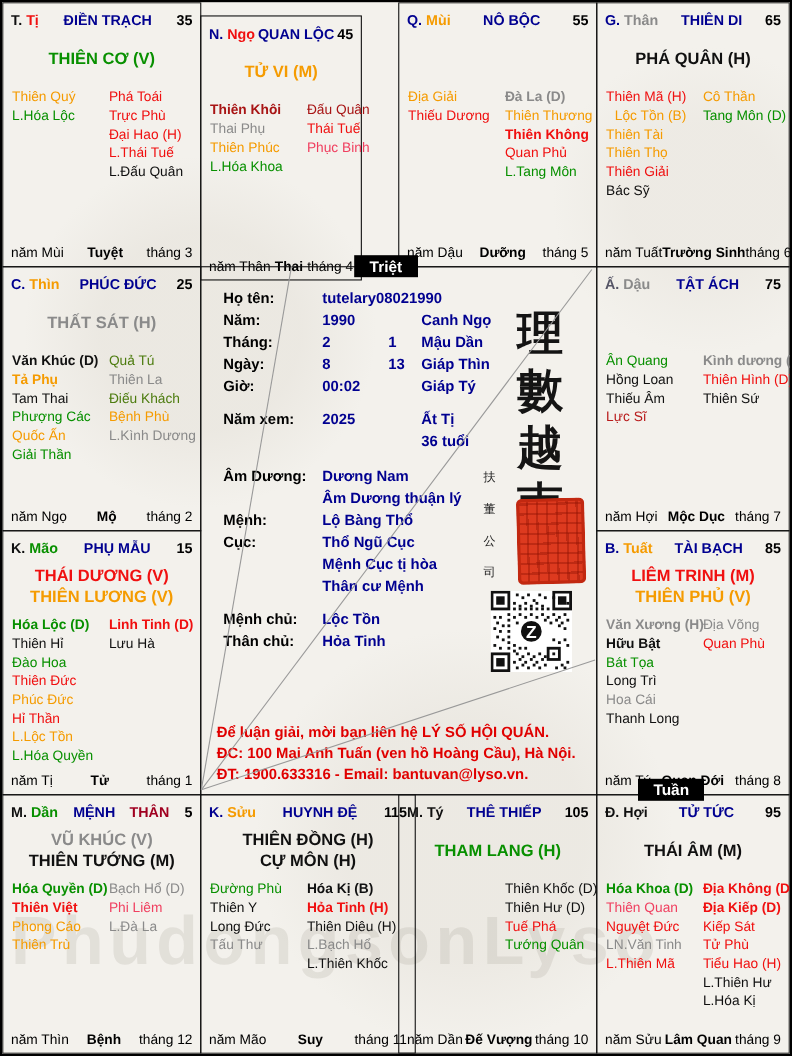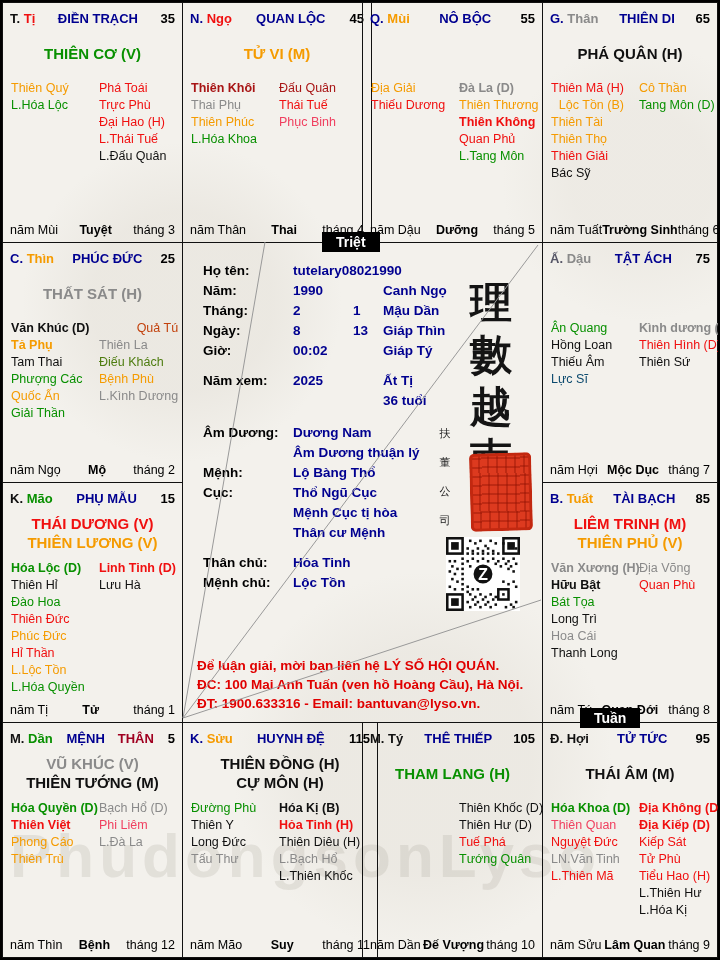--- a/index.html
+++ b/index.html
@@ -8,21 +8,21 @@
     border:2px solid #000;background:#f3f1ec;overflow:hidden;
     font-family:"Liberation Sans","DejaVu Sans",sans-serif;}
   #board::before{content:"";position:absolute;inset:0;
     background:
       radial-gradient(circle at 180px 300px, rgba(205,198,185,.20) 0 90px, transparent 160px),
       radial-gradient(circle at 420px 760px, rgba(205,198,185,.18) 0 110px, transparent 190px),
       radial-gradient(circle at 640px 180px, rgba(205,198,185,.15) 0 70px, transparent 140px);}
   
   .cell{position:absolute;border:1px solid #111;box-sizing:border-box;}
   .pos-0{left:0;top:0;width:181px;height:241px}
-  .pos-1{left:180px;top:0;width:190px;height:241px}
+  .pos-1{left:180px;top:12px;width:147px;height:241px}
   .pos-2{left:360px;top:0;width:181px;height:241px}
   .pos-3{left:540px;top:0;width:176px;height:241px}
   .pos-4{left:0;top:240px;width:181px;height:241px}
   .pos-5{left:540px;top:240px;width:176px;height:241px}
   .pos-6{left:0;top:480px;width:181px;height:241px}
   .pos-7{left:540px;top:480px;width:176px;height:241px}
   .pos-8{left:0;top:720px;width:181px;height:236px}
   .pos-9{left:180px;top:720px;width:196px;height:236px}
   .pos-10{left:360px;top:720px;width:181px;height:236px}
   .pos-11{left:540px;top:720px;width:176px;height:236px}
@@ -201,21 +201,21 @@
         </div>
     <div class="col-left">
           <div style="color: rgb(16, 16, 16); font-weight: bold;">Văn Khúc (D)</div>
           <div style="color: rgb(245, 155, 0); font-weight: bold;">Tả Phụ</div>
           <div style="color: rgb(16, 16, 16);">Tam Thai</div>
           <div style="color: rgb(8, 144, 0);">Phượng Các</div>
           <div style="color: rgb(245, 155, 0);">Quốc Ấn</div>
           <div style="color: rgb(8, 144, 0);">Giải Thần</div>
         </div>
     <div class="col-right">
-          <div style="color: #c2410c; text-align: right;">Quả Tú</div>
+          <div style="color: #4d7c0f;">Quả Tú</div>
           <div style="color: rgb(138, 138, 138);">Thiên La</div>
           <div style="color: #4d7c0f;">Điếu Khách</div>
           <div style="color: rgb(245, 155, 0);">Bệnh Phù</div>
           <div style="color: rgb(138, 138, 138);">L.Kình Dương</div>
         </div>
     <div class="cell-footer">
       <span class="nam">năm Ngọ</span>
       <span class="van">Mộ</span>
       <span class="thang">tháng 2</span>
     </div>
@@ -225,21 +225,21 @@
     <div class="cell-header">
       <span class="sb"><span class="stem" style="color: rgb(85, 85, 102);">Ấ.</span> <span class="branch" style="color: rgb(138, 138, 138);">Dậu</span></span>
       <span class="palace-wrap"><span class="palace">TẬT ÁCH</span></span>
       <span class="age">75</span>
     </div>
     <div class="main-stars"></div>
     <div class="col-left">
           <div style="color: rgb(8, 144, 0);">Ân Quang</div>
           <div style="color: rgb(16, 16, 16);">Hồng Loan</div>
           <div style="color: rgb(16, 16, 16);">Thiếu Âm</div>
-          <div style="color: #0c4a6e;">Lực Sĩ</div>
+          <div style="color: #b91c1c;">Lực Sĩ</div>
         </div>
     <div class="col-right">
           <div style="color: rgb(138, 138, 138); font-weight: bold;">Kình dương (H)</div>
           <div style="color: rgb(240, 16, 16);">Thiên Hình (D)</div>
           <div style="color: rgb(16, 16, 16);">Thiên Sứ</div>
         </div>
     <div class="cell-footer">
       <span class="nam">năm Hợi</span>
       <span class="van">Mộc Dục</span>
       <span class="thang">tháng 7</span>
@@ -483,26 +483,26 @@
         <div class="info-row">
           <div class="lab"></div>
           <div class="va wide">Mệnh Cục tị hòa</div>
         </div>
         <div class="info-row">
           <div class="lab"></div>
           <div class="va wide">Thân cư Mệnh</div>
         </div>
         <div style="height: 10px;"></div>
         <div class="info-row">
+          <div class="lab">Mệnh chủ:</div>
+          <div class="va wide">Lộc Tồn</div>
+        </div>
+        <div class="info-row">
           <div class="lab">Thân chủ:</div>
           <div class="va wide">Hỏa Tinh</div>
-        </div>
-        <div class="info-row">
-          <div class="lab">Mệnh chủ:</div>
-          <div class="va wide">Lộc Tồn</div>
         </div>
       </div>
 
     <div id="calligraphy">
       <div>理</div>
       <div>數</div>
       <div>越</div>
       <div>南</div>
     </div>
     <div id="company">扶董公司</div>

